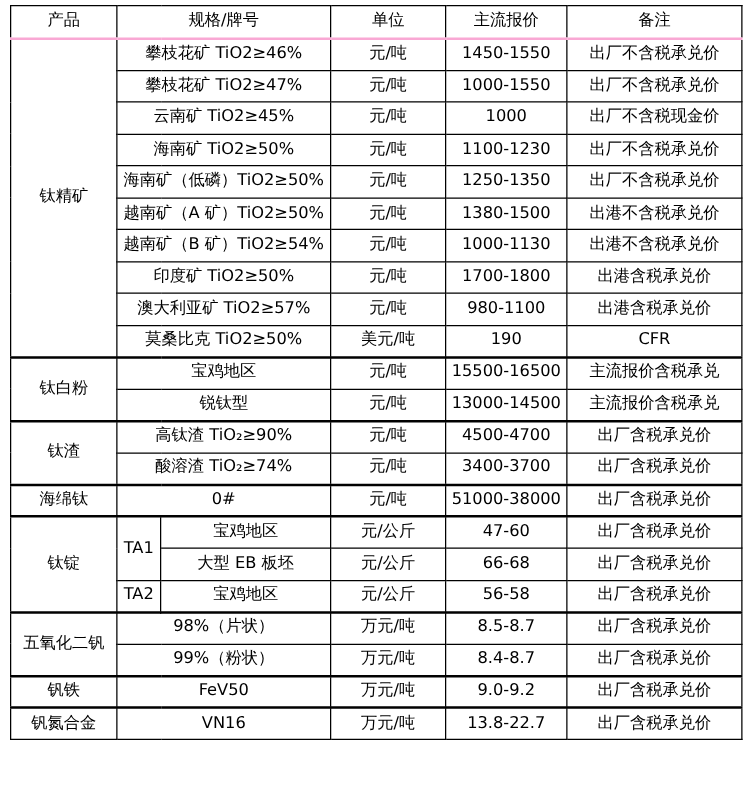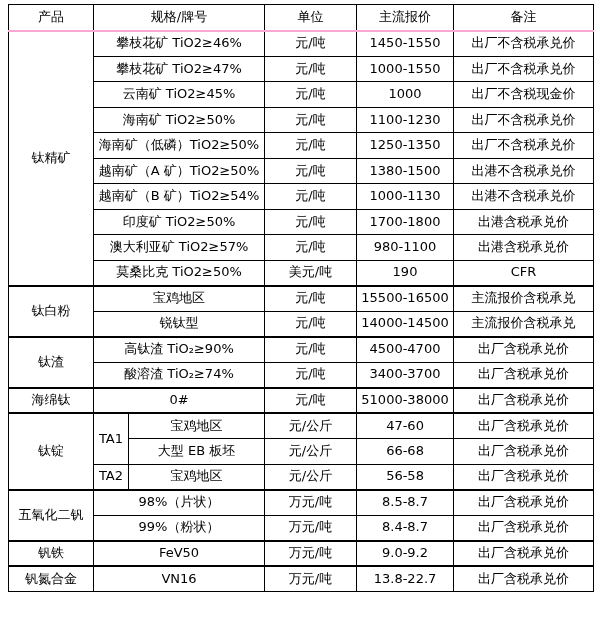--- a/index.html
+++ b/index.html
@@ -120,21 +120,21 @@
       <tr data-name="table-row">
         <td data-name="product-cell" rowspan="2">钛白粉</td>
         <td data-name="spec-cell" colspan="2">宝鸡地区</td>
         <td data-name="unit-cell">元/吨</td>
         <td data-name="price-cell">15500-16500</td>
         <td data-name="note-cell">主流报价含税承兑</td>
       </tr>
       <tr data-name="table-row">
         <td data-name="spec-cell" colspan="2">锐钛型</td>
         <td data-name="unit-cell">元/吨</td>
-        <td data-name="price-cell">14000-14500</td>
+        <td data-name="price-cell">13000-14500</td>
         <td data-name="note-cell">主流报价含税承兑</td>
       </tr>
     </tbody>
     <tbody data-name="product-group">
       <tr data-name="table-row">
         <td data-name="product-cell" rowspan="2">钛渣</td>
         <td data-name="spec-cell" colspan="2">高钛渣 TiO₂≥90%</td>
         <td data-name="unit-cell">元/吨</td>
         <td data-name="price-cell">4500-4700</td>
         <td data-name="note-cell">出厂含税承兑价</td>

